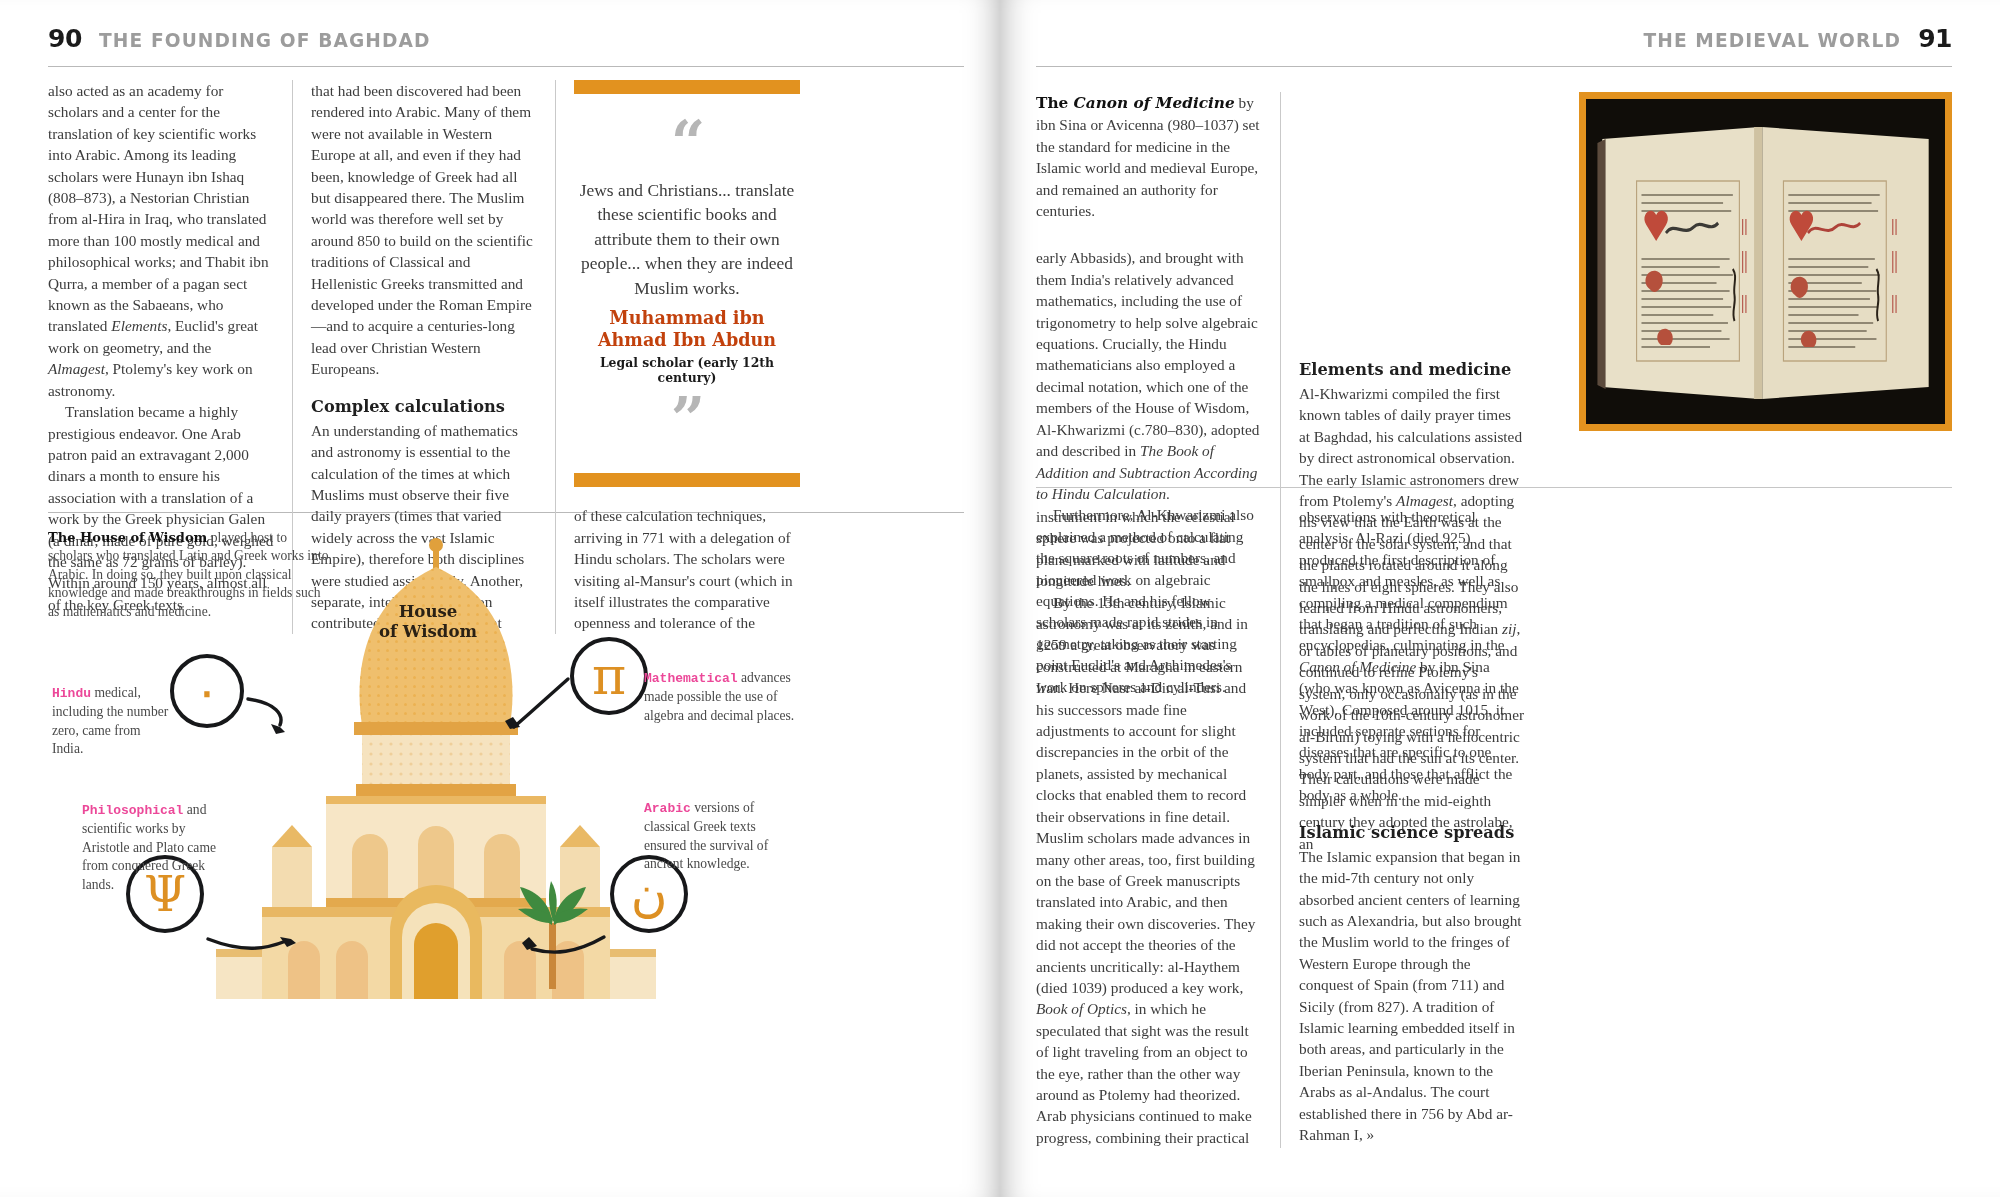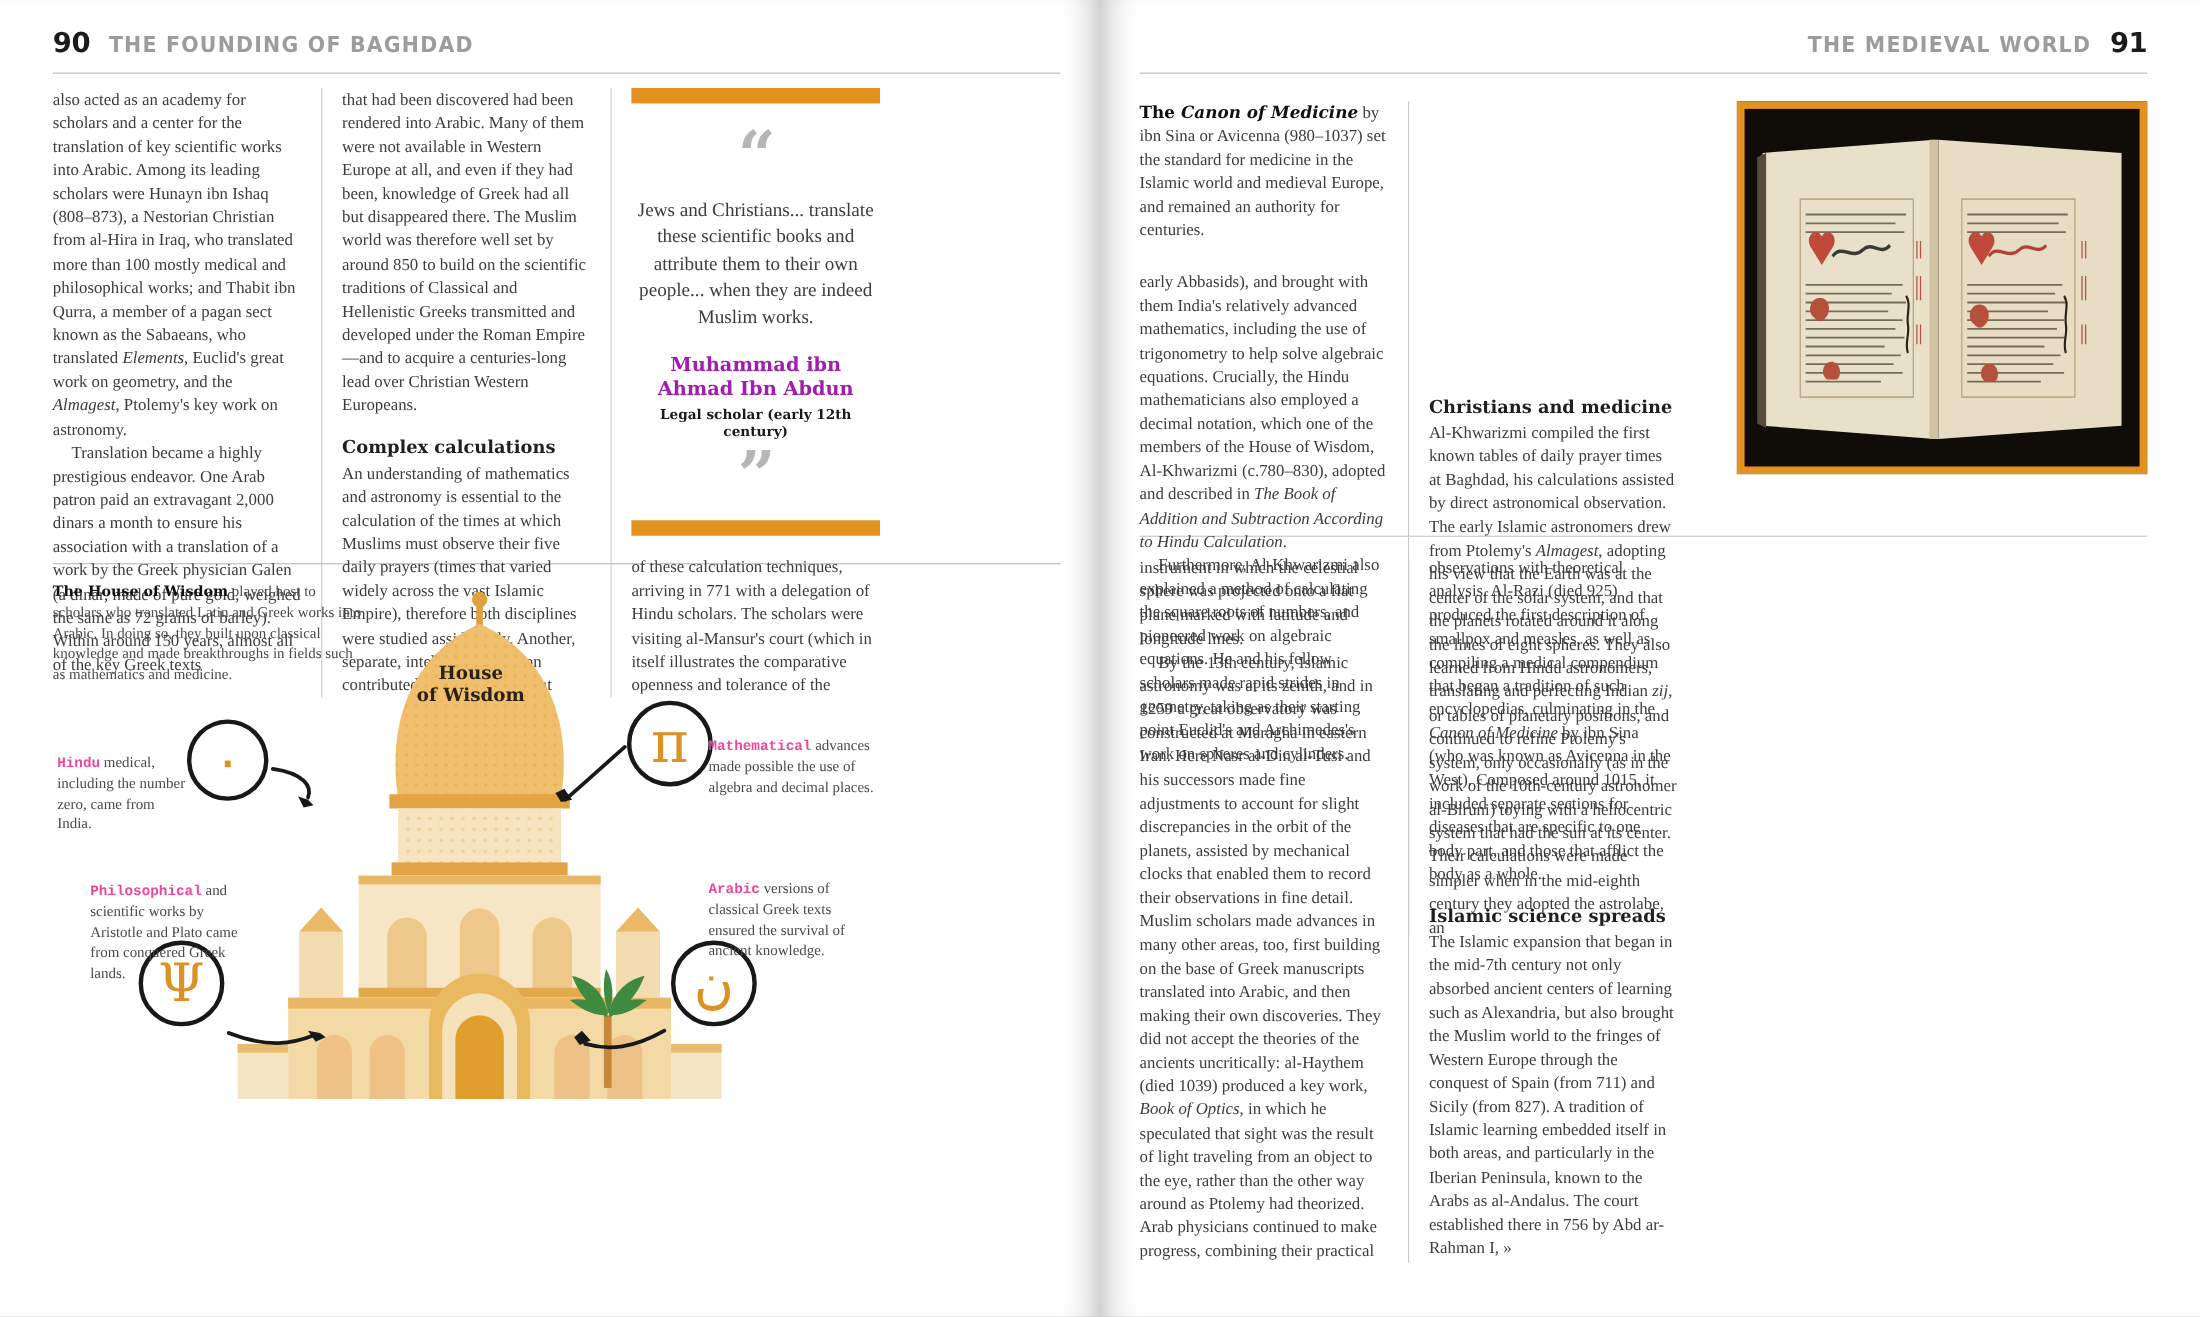--- a/index.html
+++ b/index.html
@@ -79,21 +79,21 @@
     font-weight: bold; letter-spacing: -2px;
   }
   .qmark.open { margin: 22px 0 14px 0; }
   .qmark.close { margin: 12px 0 16px 0; }
   .qtext {
     font-size: 17.4px; line-height: 24.4px; color: #3c3c3c;
   }
   .qattr {
     font-family: "DejaVu Serif", serif;
     font-weight: bold; font-size: 17.6px; line-height: 22px;
-    color: #a21caf; margin-top: 21px;
+    color: #c2410c; margin-top: 7px;
   }
   .qrole {
     font-family: "DejaVu Serif", serif;
     font-weight: bold; font-size: 12.4px; color: #1a1a1a; margin-top: 4px;
   }
   .tail-text { font-size: 15.3px; line-height: 21.4px; color: #3c3c3c; margin-top: 18px; }
 
   
   .info-rule { margin-top: 14px; height: 1px; background: #b9b9b9; }
   .infographic { position: relative; width: 916px; height: 660px; margin-top: 16px; }
@@ -344,21 +344,21 @@
         <div class="med-note">
           <b><span>The </span><i>Canon of Medicine</i></b><span> by ibn Sina or Avicenna (980–1037) set the standard for medicine in the Islamic world and medieval Europe, and remained an authority for centuries.</span>
         </div>
         <p style="margin-top:26px"><span>early Abbasids), and brought with them India's relatively advanced mathematics, including the use of trigonometry to help solve algebraic equations. Crucially, the Hindu mathematicians also employed a decimal notation, which one of the members of the House of Wisdom, Al-Khwarizmi (c.780–830), adopted and described in </span><i>The Book of Addition and Subtraction According to Hindu Calculation</i><span>.</span></p>
         <p>Furthermore, Al-Khwarizmi also explained a method of calculating the square roots of numbers, and pioneered work on algebraic equations. He and his fellow scholars made rapid strides in geometry, taking as their starting point Euclid's and Archimedes's work on spheres and cylinders.</p>
       </div>
 
       <div class="vdiv"></div>
 
       <div class="body-col">
-        <div class="subhead" style="margin-top:268px">Christians and medicine</div>
+        <div class="subhead" style="margin-top:268px">Elements and medicine</div>
         <p><span>Al-Khwarizmi compiled the first known tables of daily prayer times at Baghdad, his calculations assisted by direct astronomical observation. The early Islamic astronomers drew from Ptolemy's </span><i>Almagest</i><span>, adopting his view that the Earth was at the center of the solar system, and that the planets rotated around it along the lines of eight spheres. They also learned from Hindu astronomers, translating and perfecting Indian </span><i>zij</i><span>, or tables of planetary positions, and continued to refine Ptolemy's system, only occasionally (as in the work of the 10th-century astronomer al-Biruni) toying with a heliocentric system that had the sun at its center. Their calculations were made simpler when in the mid-eighth century they adopted the astrolabe, an</span></p>
       </div>
 
       <div></div>
 
       <div class="photo-frame">
         <svg width="100%" height="100%" viewBox="0 0 440 325" preserveAspectRatio="none">
           <rect width="440" height="325" fill="#100d09"></rect>
 
           <path d="M20 40 L212 28 L212 300 L20 288 Z" fill="#e8e0c8"></path>

